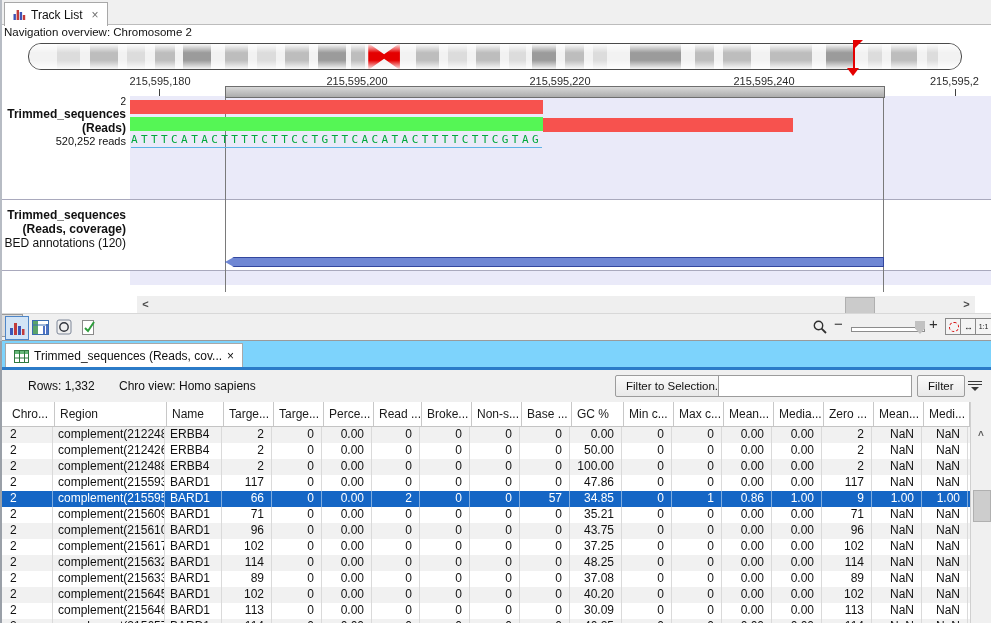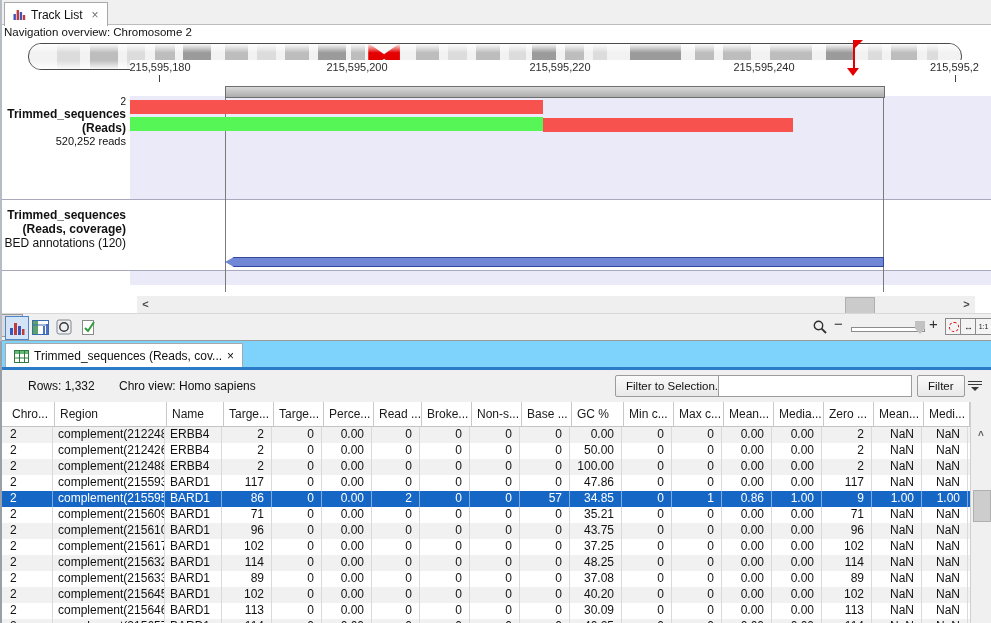--- a/index.html
+++ b/index.html
@@ -16,21 +16,21 @@
            background:#F2F2F2;overflow:hidden;}
   .band{position:absolute;top:0;height:100%;}
   .band.s1{background:#DCDCDC}.band.s2{background:#BDBDBD}.band.s3{background:#9B9B9B}
   .centromere{position:absolute;top:-1px;height:27px;left:36.4%;width:3.4%;background:#E40000;
       clip-path:polygon(0 0,50% 42%,100% 0,100% 100%,50% 58%,0 100%);}
   .cap-shade{position:absolute;left:0;top:0;width:100%;height:100%;
       background:linear-gradient(to bottom,rgba(255,255,255,.95),rgba(255,255,255,0) 35%,rgba(255,255,255,0) 65%,rgba(255,255,255,.9));}
   .marker-line{left:853px;top:40px;width:2px;height:32px;background:#E40000;z-index:4;}
   .marker-flag{left:855px;top:40px;width:0;height:0;border-top:8px solid #E40000;border-right:8px solid transparent;z-index:4;}
   .marker-tip{left:847px;top:68px;width:0;height:0;border-left:6px solid transparent;border-right:6px solid transparent;border-top:8px solid #E40000;z-index:4;}
-  .rulerwrap{left:130px;top:60px;width:861px;height:22px;overflow:hidden;background:#FFF;}
+  .rulerwrap{left:130px;top:74px;width:861px;height:22px;overflow:hidden;background:#FFF;}
   .rlabel{position:absolute;top:1px;font-size:11px;color:#2B2B2B;white-space:nowrap;transform:translateX(-50%);}
   .rlabel.noc{transform:none;}
   .rtick{position:absolute;top:15px;width:1px;height:7px;background:#404040;}
   .selbar{left:225px;top:86px;width:658px;height:10px;background:linear-gradient(#D8D8D8,#ACACAC);border:1px solid #6E6E6E;z-index:2;}
   .trackarea{left:0;top:96px;width:991px;height:189px;background:#EAEAF9;}
   .t2white{position:absolute;left:0;top:104px;width:991px;height:70px;background:#FFF;}
   .labelcol{position:absolute;left:0;top:0;width:130px;height:189px;background:#FFF;}
   .hdiv{position:absolute;left:0;width:991px;height:1px;background:#A9A9BD;}
   .vsel{position:absolute;top:0;width:1px;height:196px;background:#7A7A7A;}
   .tlabel{position:absolute;left:0;width:126px;text-align:right;white-space:nowrap;}
@@ -165,20 +165,21 @@
 
     <div class="tlabel" style="top:0;font-size:10px">2</div>
     <div class="tlabel bold" style="top:11px">Trimmed_sequences</div>
     <div class="tlabel bold" style="top:25px">(Reads)</div>
     <div class="tlabel" style="top:39px;font-size:11px">520,252 reads</div>
 
     <div class="readbar" style="left:130px;top:4px;width:413px"></div>
     <div class="greenbar" style="left:130px;top:21px;width:413px"></div>
     <div class="readbar" style="left:543px;top:22px;width:250px"></div>
 
+    <div class="seq fw" style="top:37px">ATTTCATACTTTTCTTCCTGTTCACATACTTTTCTTCGTAG</div>
 
     <div class="tlabel bold" style="top:112px">Trimmed_sequences</div>
     <div class="tlabel bold" style="top:126px">(Reads, coverage)</div>
     <div class="tlabel" style="top:140px;font-size:12px">BED annotations (120)</div>
 
     <div class="bedbar"></div>
   </div>
 
   <div class="abs hscroll">
     <div class="hs-btn" style="left:0">&lt;</div>
@@ -371,21 +372,21 @@
           <div class="tcell ar" style="width: 50px;">0.00</div>
           <div class="tcell ar" style="width: 50px;">0.00</div>
           <div class="tcell ar" style="width: 50px;">117</div>
           <div class="tcell ar" style="width: 50px;">NaN</div>
           <div class="tcell ar" style="width: 46px;">NaN</div>
         </div>
         <div class="trow sel">
           <div class="tcell al" style="width: 48px;">2</div>
           <div class="tcell al" style="width: 112px;">complement(215595...</div>
           <div class="tcell al" style="width: 57px;">BARD1</div>
-          <div class="tcell ar" style="width: 50px;">86</div>
+          <div class="tcell ar" style="width: 50px;">66</div>
           <div class="tcell ar" style="width: 50px;">0</div>
           <div class="tcell ar" style="width: 50px;">0.00</div>
           <div class="tcell ar" style="width: 48px;">2</div>
           <div class="tcell ar" style="width: 50px;">0</div>
           <div class="tcell ar" style="width: 50px;">0</div>
           <div class="tcell ar" style="width: 50px;">57</div>
           <div class="tcell ar" style="width: 52px;">34.85</div>
           <div class="tcell ar" style="width: 50px;">0</div>
           <div class="tcell ar" style="width: 50px;">1</div>
           <div class="tcell ar" style="width: 50px;">0.86</div>

